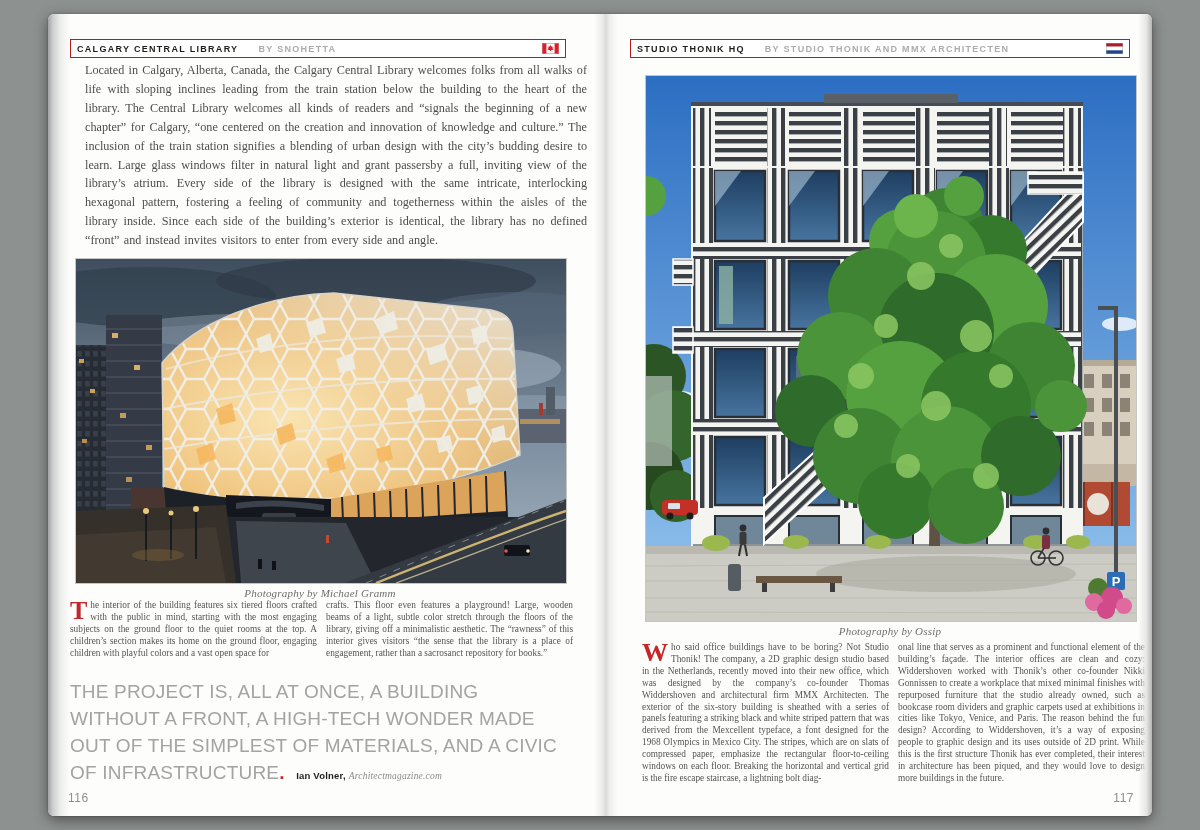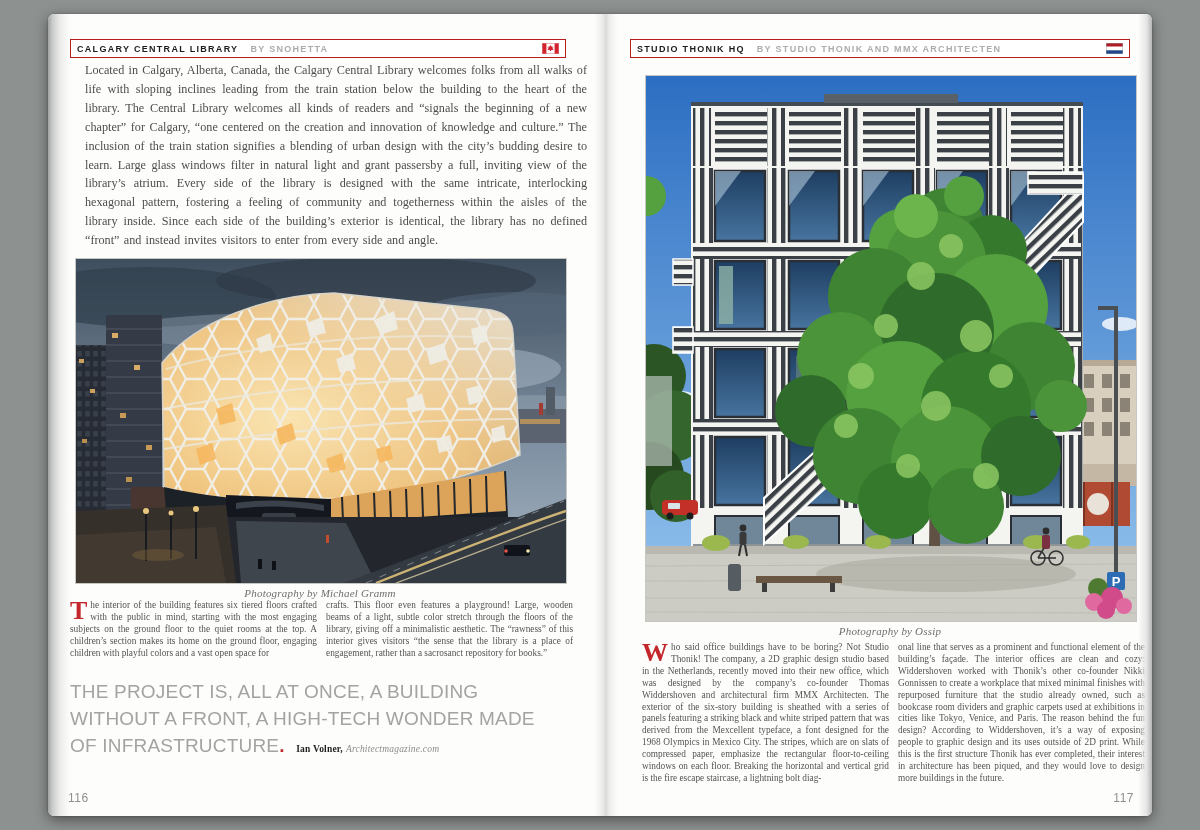--- a/index.html
+++ b/index.html
@@ -19,21 +19,21 @@
     background:linear-gradient(to left,#b4b7b6 0%,#e6e6e5 40%,rgba(255,255,255,0) 100%);}
   .fold{position:absolute;left:546px;top:0;bottom:0;width:24px;
     background:linear-gradient(to right,rgba(110,110,108,0) 0%,rgba(110,110,108,.12) 35%,rgba(80,80,78,.2) 50%,rgba(110,110,108,.1) 65%,rgba(110,110,108,0) 100%);}
 
   .article-header{
     position:absolute;height:17px;border:1px solid #b91c1c;background:#fff;
     display:flex;align-items:center;padding:0 6px;
     font-family:"Liberation Sans", sans-serif;font-size:9px;font-weight:bold;letter-spacing:1.3px;color:#1d1d1b;
     white-space:nowrap;
   }
-  .article-header .byline{color:#a9adac;margin-left:12px;}
+  .article-header .byline{color:#a9adac;margin-left:20px;}
   .article-header .flag{margin-left:auto;display:flex;align-items:center;}
 
   .intro{
     position:absolute;left:37px;top:47px;width:502px;
     font-size:12.2px;line-height:18.9px;text-align:justify;color:#4d4d4b;word-spacing:1.2px;
   }
   .photo{position:absolute;border:1px solid #c6c6c2;background:#fff;}
   .photo svg{display:block;}
   .caption{
     position:absolute;text-align:center;font-style:italic;font-size:11px;color:#6e6e6a;letter-spacing:.2px;
@@ -47,21 +47,21 @@
     float:left;font-size:26px;line-height:20px;color:#c3272b;margin:1px 3px 0 0;font-weight:bold;
     font-family:"Liberation Serif", serif;
   }
   .pullquote{
     position:absolute;left:22px;top:664px;width:510px;
     font-family:"Liberation Sans", sans-serif;font-size:19px;line-height:27px;color:#a3a3a1;
     letter-spacing:.2px;
   }
   .pq-line{white-space:nowrap;}
   .pq-period{color:#c3272b;font-weight:bold;}
-  .attr-name{font-family:Liberation Serif, serif;font-weight:bold;font-size:9.5px;color:#1f1f1d;margin-left:6px;letter-spacing:.2px;}
+  .attr-name{font-family:Liberation Sans, sans-serif;font-weight:bold;font-size:9.5px;color:#1f1f1d;margin-left:6px;letter-spacing:.2px;}
   .attr-src{font-family:"Liberation Serif", serif;font-style:italic;font-size:9.5px;color:#8b8b86;margin-left:3px;text-align:center;}
   .pagenum{
     position:absolute;font-family:"Liberation Sans", sans-serif;font-weight:normal;
     font-size:12px;color:#8f8f8c;letter-spacing:.5px;
   }
 </style>
 </head>
 <body>
 
 <div class="spread">
@@ -236,20 +236,21 @@
       <span class="dropcap">T</span><span>he interior of the building features six tiered floors crafted with the public in mind, starting with the most engaging subjects on the ground floor to the quiet rooms at the top. A children’s section makes its home on the ground floor, engaging children with playful colors and a vast open space for</span>
     </div>
     <div class="col">
       <span>crafts. This floor even features a playground! Large, wooden beams of a light, subtle color stretch through the floors of the library, giving off a minimalistic aesthetic. The “rawness” of this interior gives visitors “the sense that the library is a place of engagement, rather than a sacrosanct repository for books.”</span>
     </div>
   </div>
 
   <div class="pullquote">
     <div class="pq-line">THE PROJECT IS, ALL AT ONCE, A BUILDING</div>
     <div class="pq-line">WITHOUT A FRONT, A HIGH-TECH WONDER MADE</div>
+    <div class="pq-line">OUT OF THE SIMPLEST OF MATERIALS, AND A CIVIC</div>
     <div class="pq-line">
       <span>OF INFRASTRUCTURE</span><span class="pq-period">.</span>
       <span class="attr-name">Ian Volner,</span><span class="attr-src">Architectmagazine.com</span>
     </div>
   </div>
 
   <div class="pagenum" style="left:20px;top:777px;">116</div>
 
   <div class="article-header" style="left:582px;top:25px;width:486px;">
     <span>STUDIO THONIK HQ</span>

